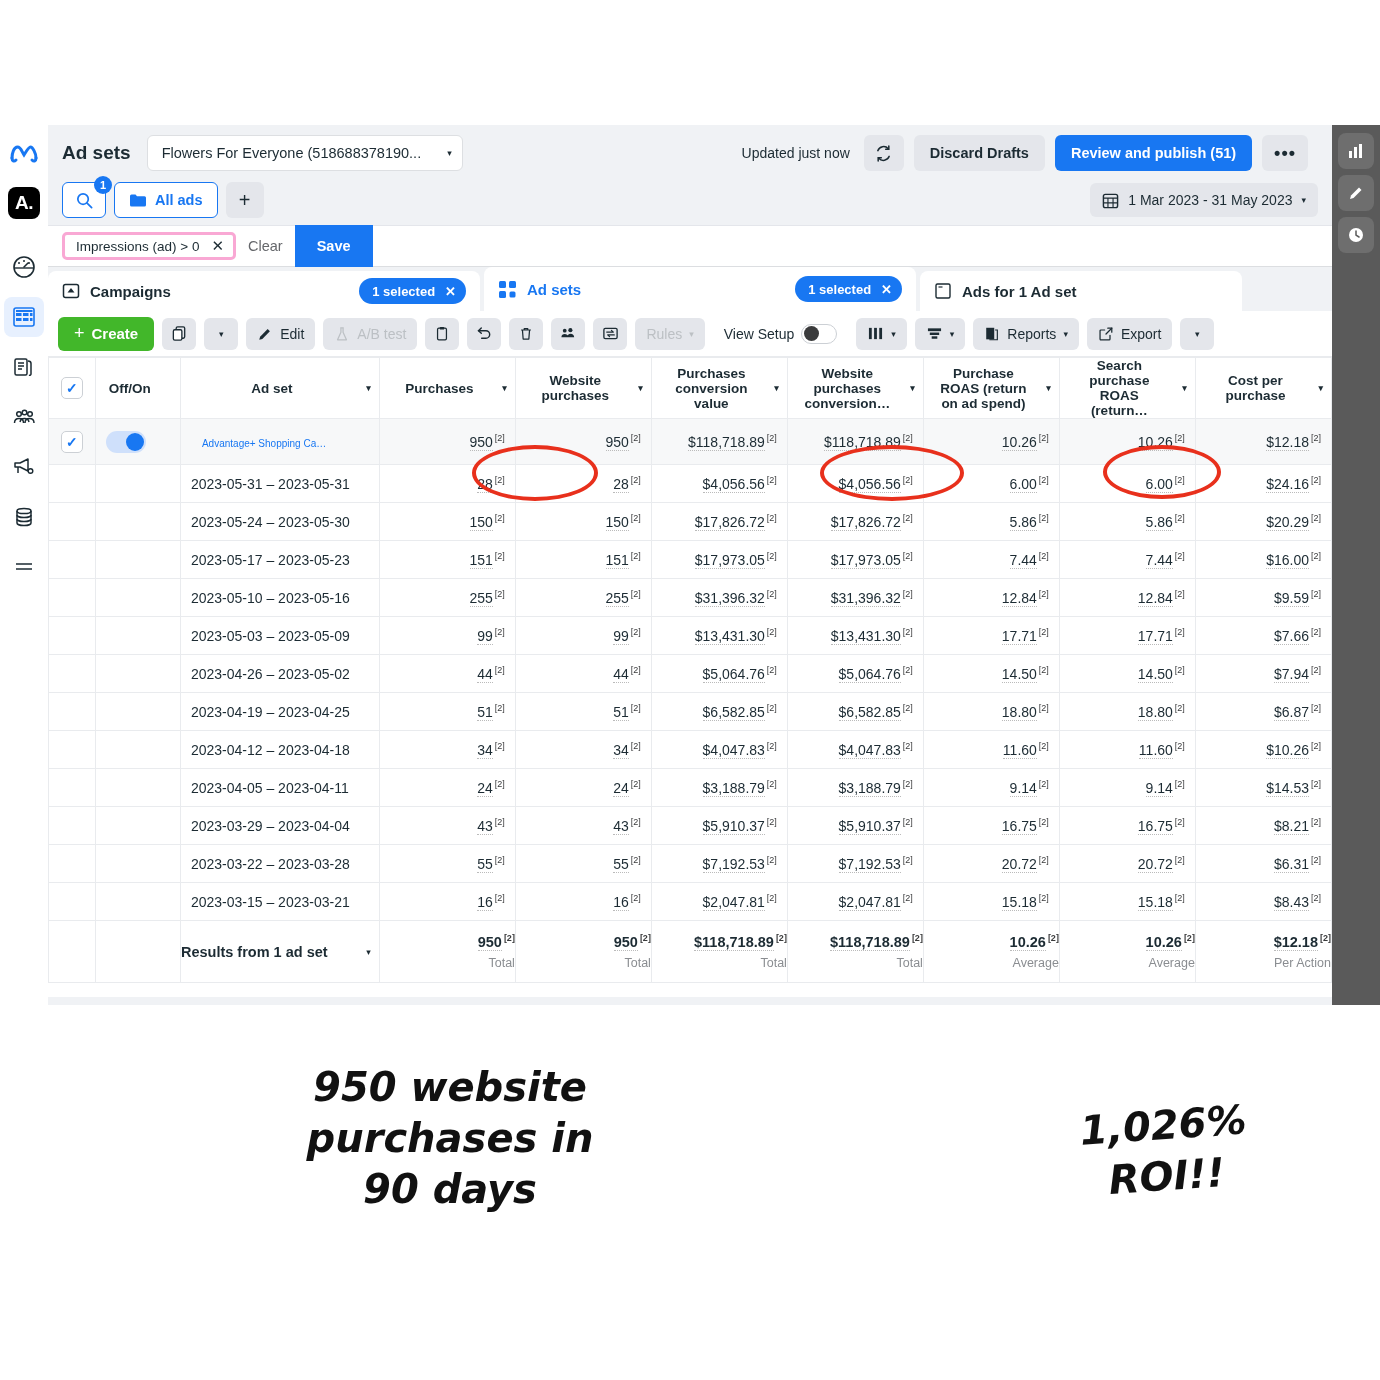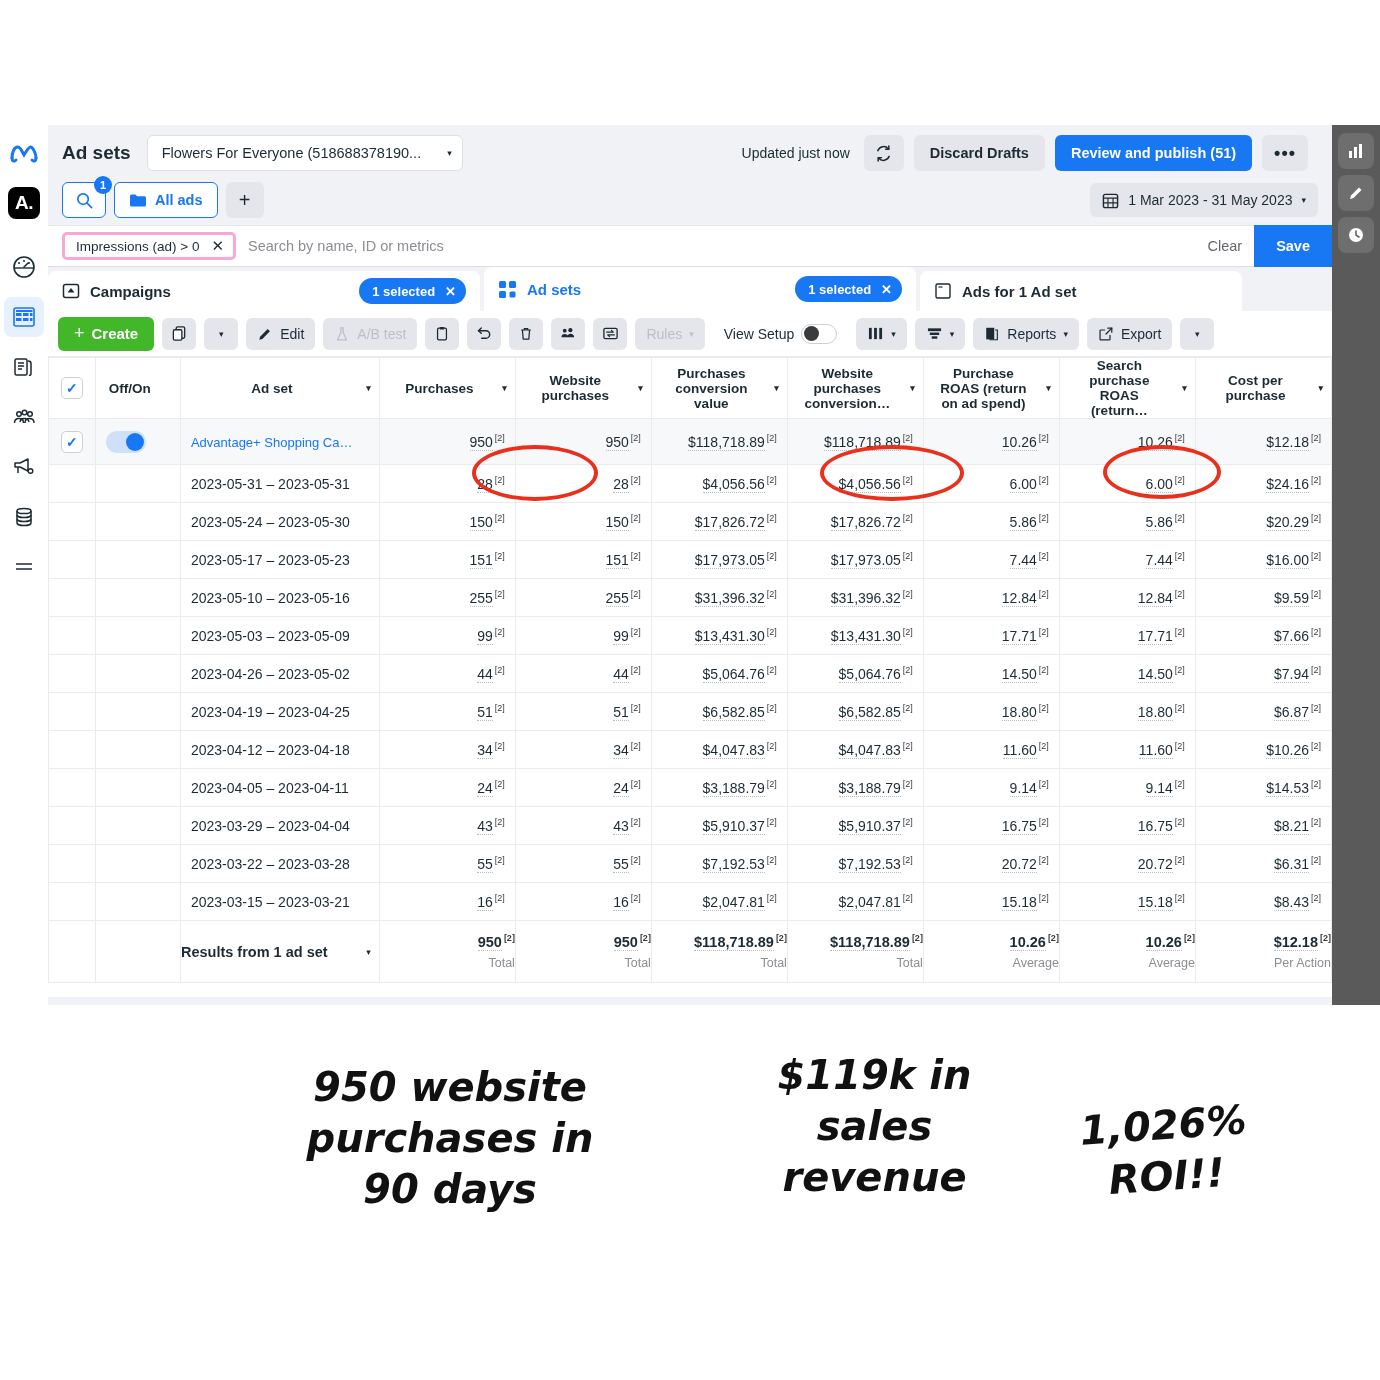--- a/index.html
+++ b/index.html
@@ -150,21 +150,21 @@
   th.c-name, td.c-name { width:196px; }
   th.c-num, td.c-num { width:134px; }
   thead th { height:56px; background:#fff; padding:0 10px; position:relative; }
   .th-in { font-size:13.5px; font-weight:700; color:#1c2b33; line-height:15px; padding-right:16px; }
   .th-car { position:absolute; right:8px; top:50%; transform:translateY(-50%); font-size:9px; color:#1c2b33;}
   tbody td { height:38px; padding:0 10px; font-size:14px; color:#1c2b33; }
   tr.first td { background:#f7f8f9; height:46px; }
   td.c-num, td.c-wide { text-align:right; }
   .val { border-bottom:1px dotted #bbb; }
   .sup { font-size:9px; vertical-align:super; color:#3a3b3c; margin-left:2px; }
-  .adname { color:#1877f2; font-size:13px; }
+  .adname { color:#1877f2; font-size:10px;margin-left:11px; }
   .dt { font-size:14px; color:#1c2b33; }
   .chkbox {
     width:22px; height:22px; border-radius:5px; border:1px solid #ccd0d5; background:#fff;
     display:inline-flex; align-items:center; justify-content:center; color:#1877f2; font-size:14px;
     font-weight:700;
   }
   .onoff {
     width:40px; height:22px; border-radius:11px; background:#cfe0fb; display:flex; align-items:center;
     justify-content:flex-end; padding:2px;
   }
@@ -333,21 +333,20 @@
           <span>1 Mar 2023 - 31 May 2023</span>
           <span class="carat">▾</span>
         </div>
       </div>
 
       <div class="fbar">
         <div class="chip">
           <span>Impressions (ad) &gt; 0</span>
           <span style="font-size:15px;color:#1c2b33;">✕</span>
         </div>
-        <div class="sinput">Search by name, ID or metrics</div>
         <div class="clear">Clear</div>
         <div class="savebtn">Save</div>
       </div>
 
       <div class="tabs">
         <div class="tab t1">
           <svg width="18" height="18" viewBox="0 0 18 18">
               <rect x="1.5" y="2.5" width="15" height="13" rx="2" fill="none" stroke="#1c2b33" stroke-width="1.5"></rect>
               <path d="M5.5 10.5 9 6l3.5 4.5z" fill="#1c2b33"></path>
             </svg>
@@ -729,15 +728,14 @@
         <div class="circ" style="left:772px; top:88px; width:144px; height:56px;"></div>
         <div class="circ" style="left:1055px; top:88px; width:118px; height:54px;"></div>
       </div>
 
     </div>
   </div>
 
   <div class="lsep"></div>
   <div class="bottom"></div>
   <div class="note n1">950 website purchases in 90 days</div>
-  <div class="note n2">$119k in sales revenue</div>
   <div class="note n3">1,026% ROI!!</div>
 </div>
 
 </body></html>

